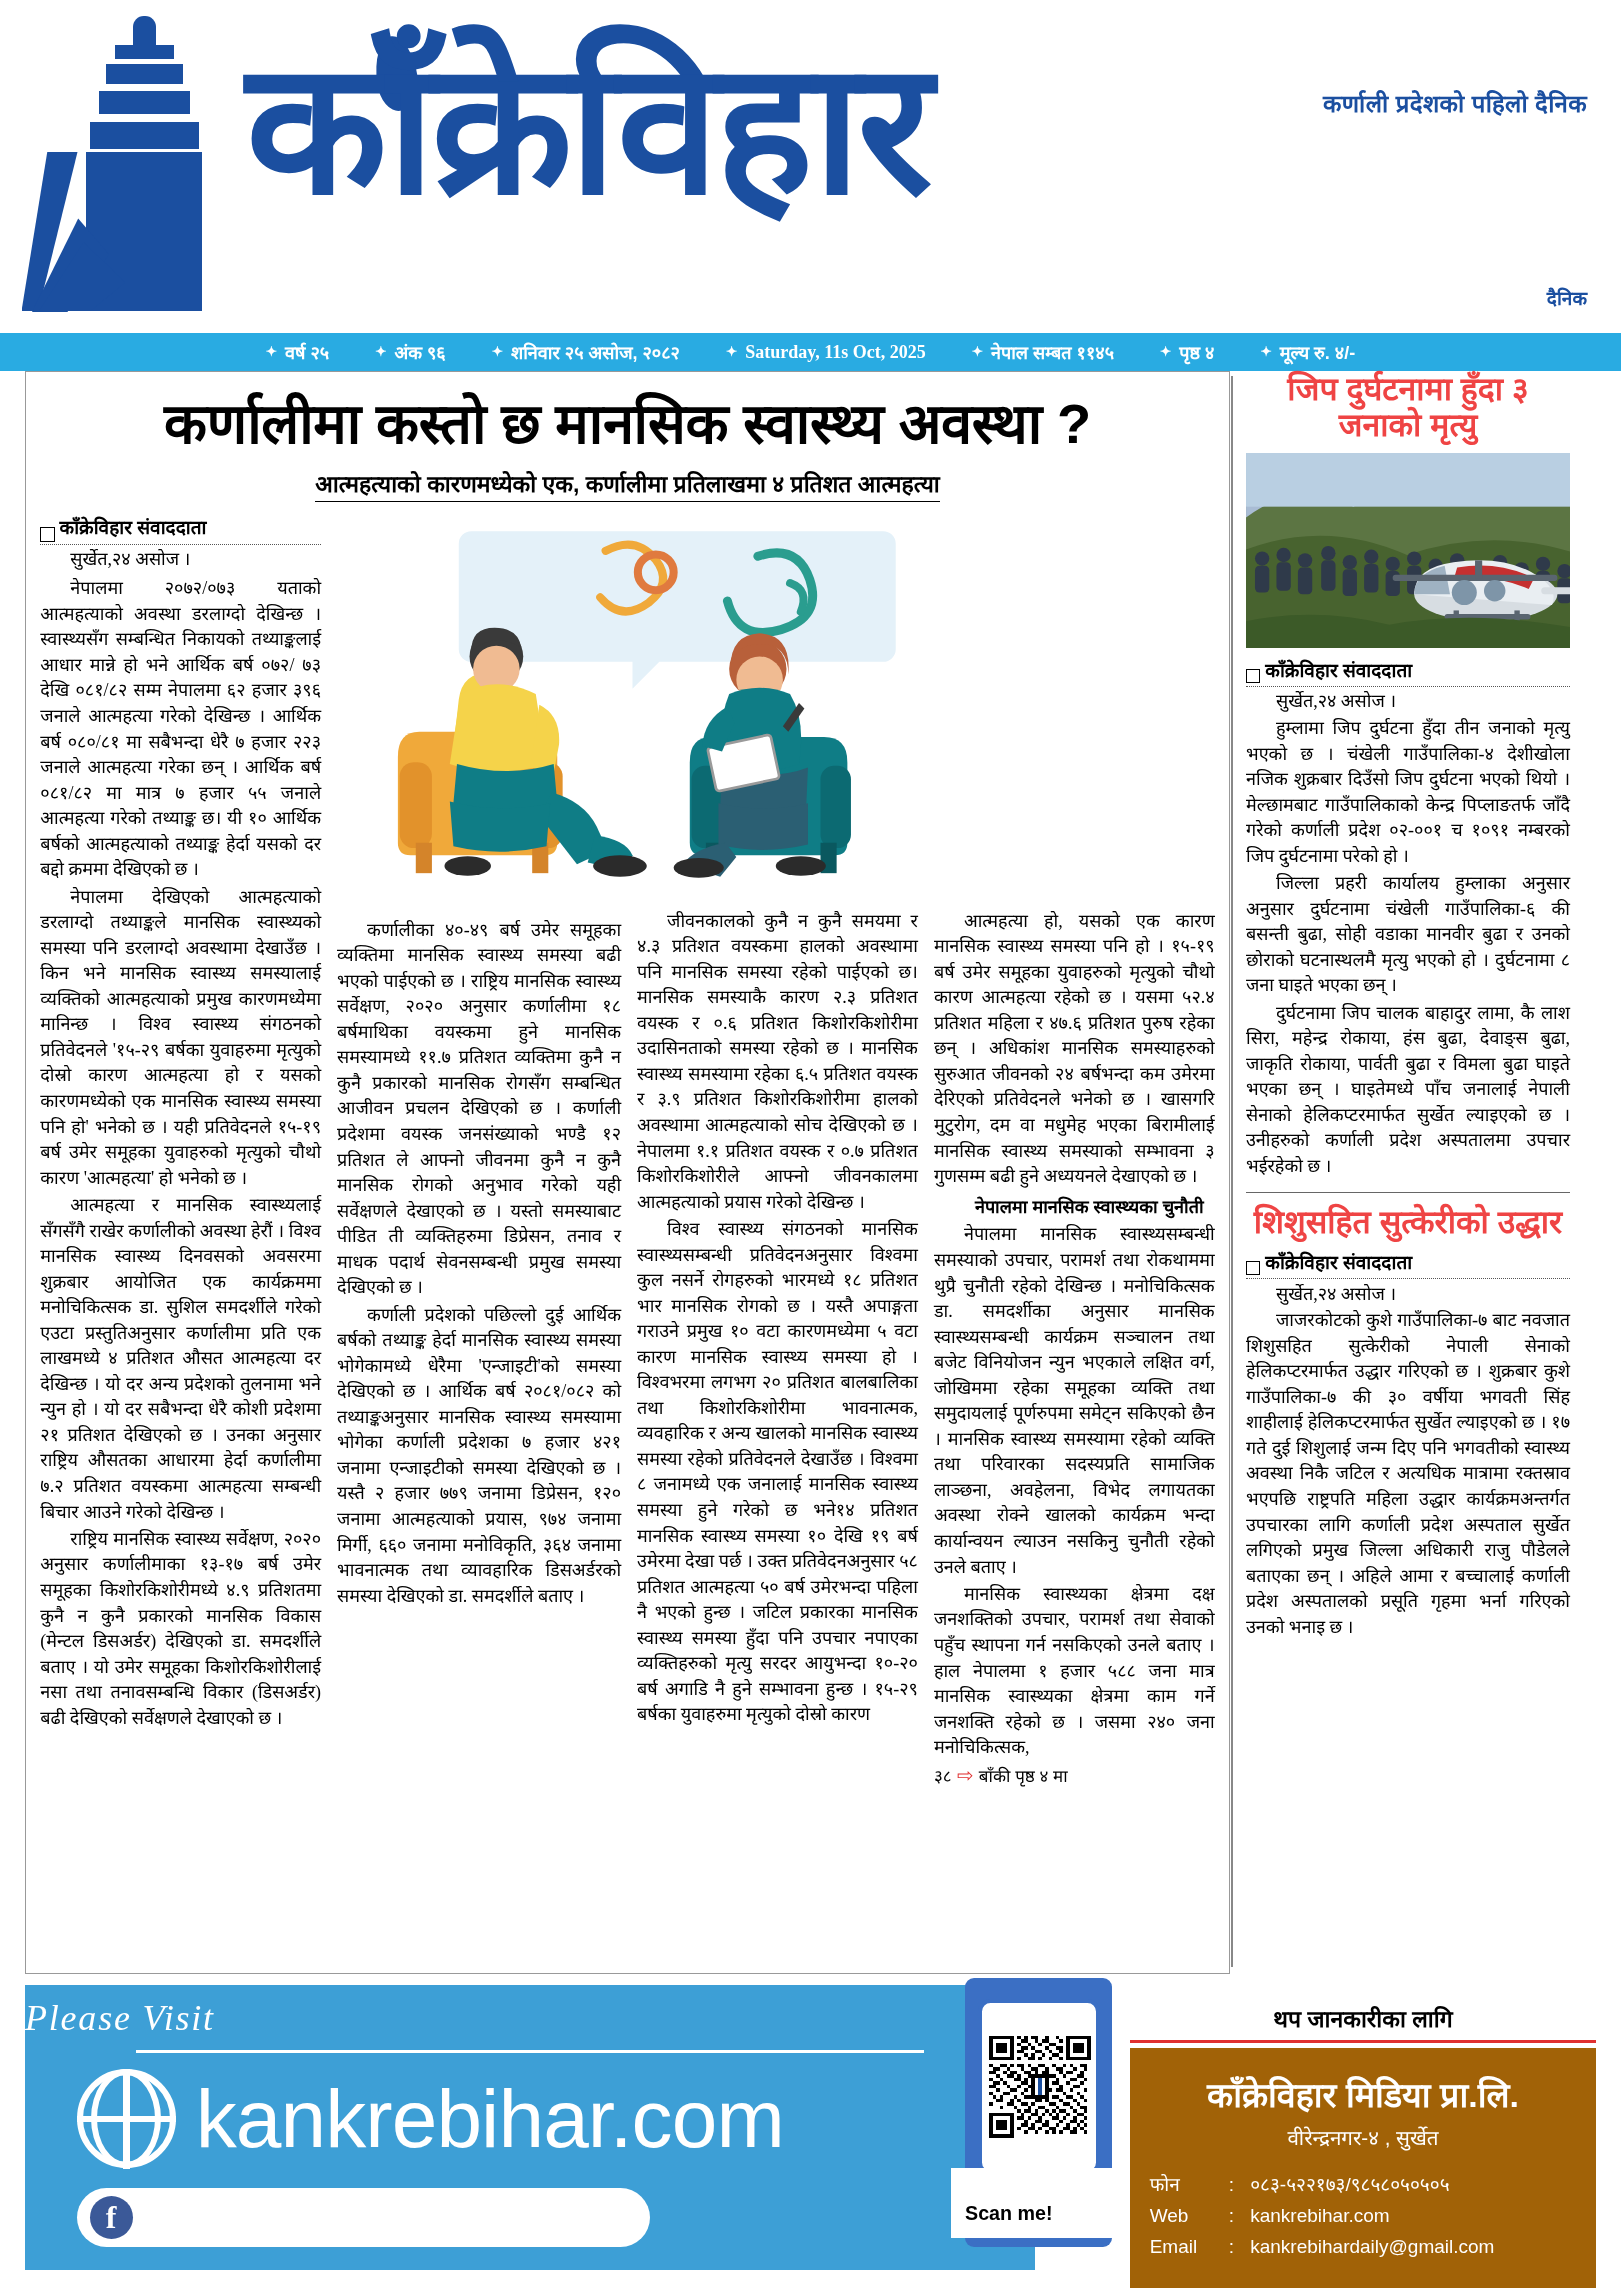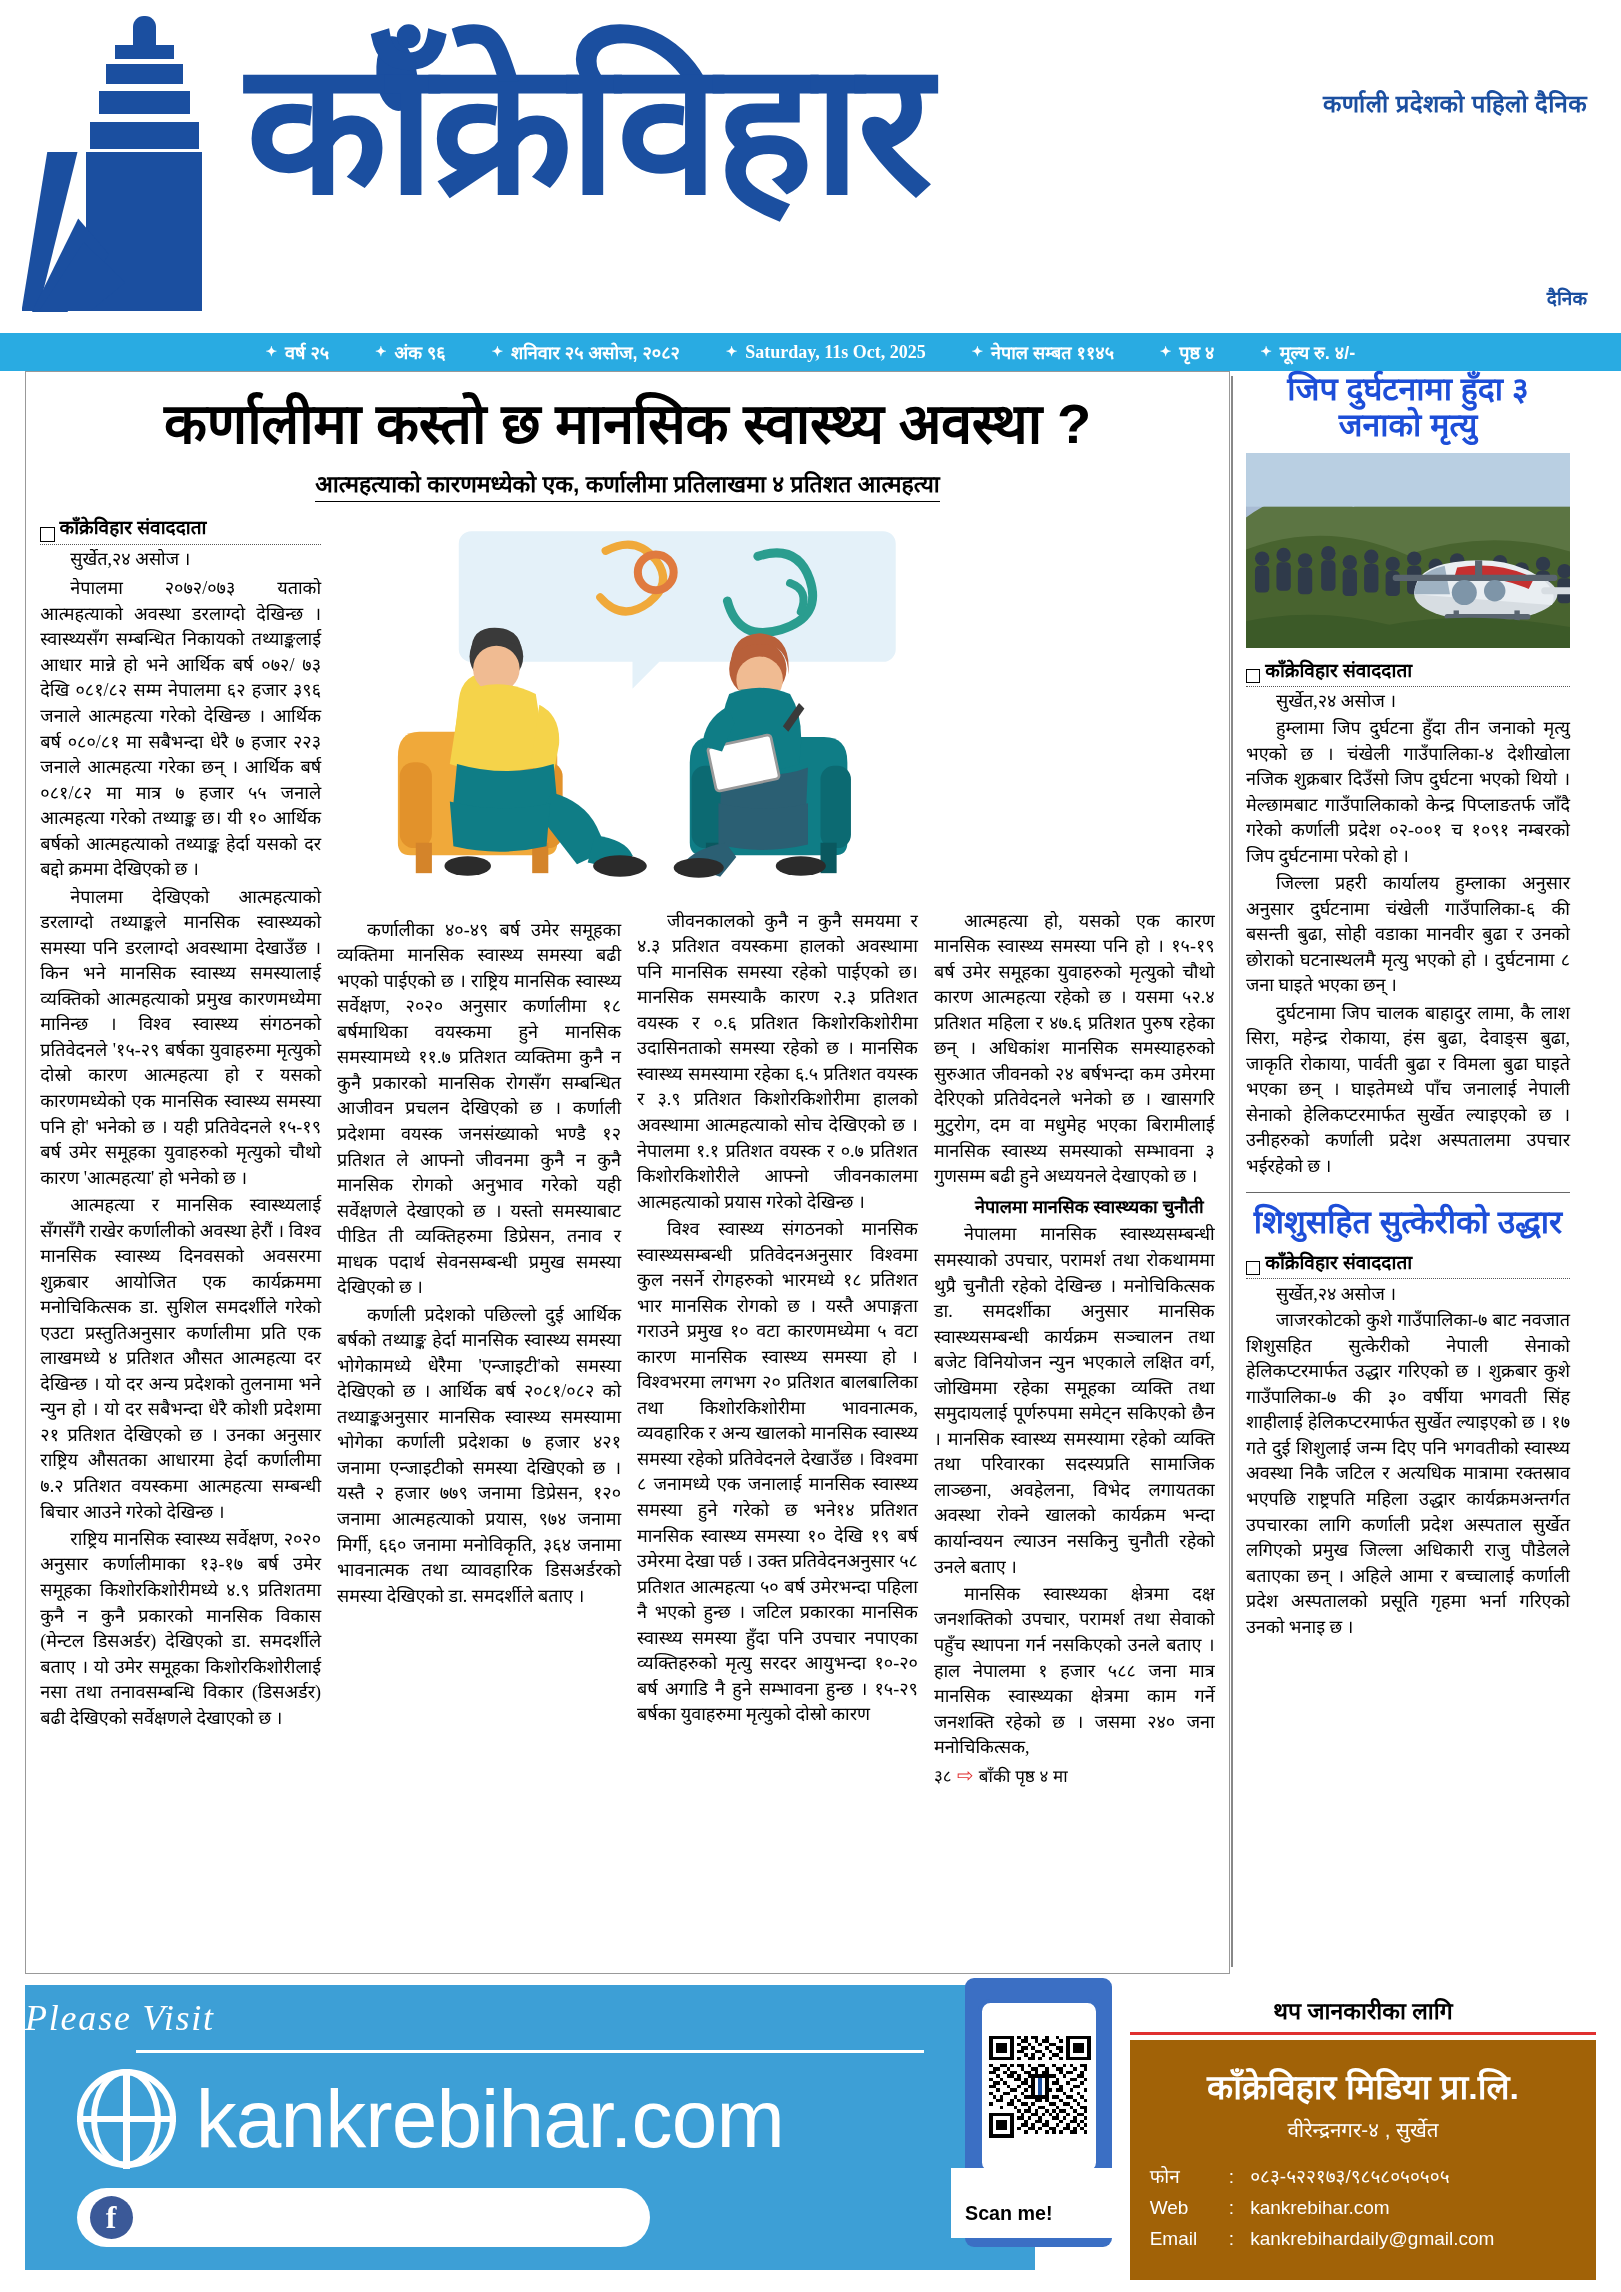--- a/index.html
+++ b/index.html
@@ -58,21 +58,21 @@
   .subhead-b{font-family:"Liberation Sans",sans-serif;font-weight:700;font-size:18px;
     text-align:center;margin:5.4px 0 3.6px 0;text-indent:0;}
   .jump{font-family:"Liberation Sans",sans-serif;font-size:17px;white-space:nowrap;}
   .jump .arw{color:#e03030;font-size:19.7px;padding:0 5.4px;}
 
   
   .illus{position:relative;width:582px;height:394px;margin:0 auto 9px auto;background:#fff;overflow:hidden;}
 
   
   .r-hl{font-family:"Liberation Sans",sans-serif;font-weight:700;font-size:32px;line-height:1.14;
-    text-align:center;color:#1d4ed8;margin-bottom:9px;}
+    text-align:center;color:#ef4444;margin-bottom:9px;}
   .r-photo{width:100%;height:195px;position:relative;overflow:hidden;background:#6f8a52;margin-bottom:9px;}
   .r-body{font-size:18px;line-height:1.42;text-align:justify;}
   .r-body p{text-indent:30px;margin-bottom:1.8px;}
   .r-rule{border-top:1.8px solid #666;margin:12.5px 0 10.7px 0;}
   .vdiv{position:absolute;left:1231px;top:376px;width:1.8px;height:1591px;background:#888;}
 
   
   .footer{position:absolute;left:25px;top:1985px;width:1571px;height:287px;}
   .f-left{position:absolute;left:0;top:0;width:1010px;height:285px;background:#3d9fd6;}
   .f-please{font-family:"Liberation Serif",serif;font-style:italic;font-size:36px;color:#fff;
@@ -92,21 +92,21 @@
   .f-fb span{font-family:"Liberation Sans",sans-serif;font-size:31px;color:#1a4b78;font-weight:400;}
 
   .f-qr{position:absolute;left:940px;top:-7.2px;width:147px;height:269px;background:#3b6fc4;border-radius:9px;}
   .qr-phone{position:absolute;left:12.5px;top:21.5px;width:122px;height:176px;background:#fff;border-radius:12.5px;
     border:4.5px solid #3b6fc4;}
   .qr-img{position:absolute;left:7.2px;top:9px;width:102px;height:149px;}
   .qr-ribbon{position:absolute;left:-14.3px;top:190px;width:176px;height:70px;background:#fff;}
   .qr-txt{position:absolute;left:0;top:224px;width:147px;text-align:left;
     font-family:"Liberation Sans",sans-serif;font-weight:700;font-size:19.7px;color:#000;}
 
-  .f-right{position:absolute;left:1105px;top:4px;width:466px;height:285px;}
+  .f-right{position:absolute;left:1105px;top:12px;width:466px;height:285px;}
   .fr-top{font-family:"Liberation Sans",sans-serif;font-weight:700;font-size:23px;text-align:center;
     padding-top:5.4px;color:#000;}
   .fr-red{width:100%;height:3.6px;background:#e03030;margin-top:5.4px;}
   .fr-box{background:#a16207;height:240px;margin-top:5px;padding:23px 19.7px 0 19.7px;color:#fff;}
   .fr-name{font-family:"Liberation Sans",sans-serif;font-weight:700;font-size:34px;text-align:center;}
   .fr-addr{font-family:"Liberation Sans",sans-serif;font-size:20.6px;text-align:center;margin-top:5.4px;}
   .fr-rows{margin-top:19.7px;font-family:"Liberation Sans",sans-serif;font-size:19px;line-height:1.62;}
   .fr-row{display:flex;}
   .fr-k{width:79px;flex:none;}
   .fr-c{width:21.5px;flex:none;}

